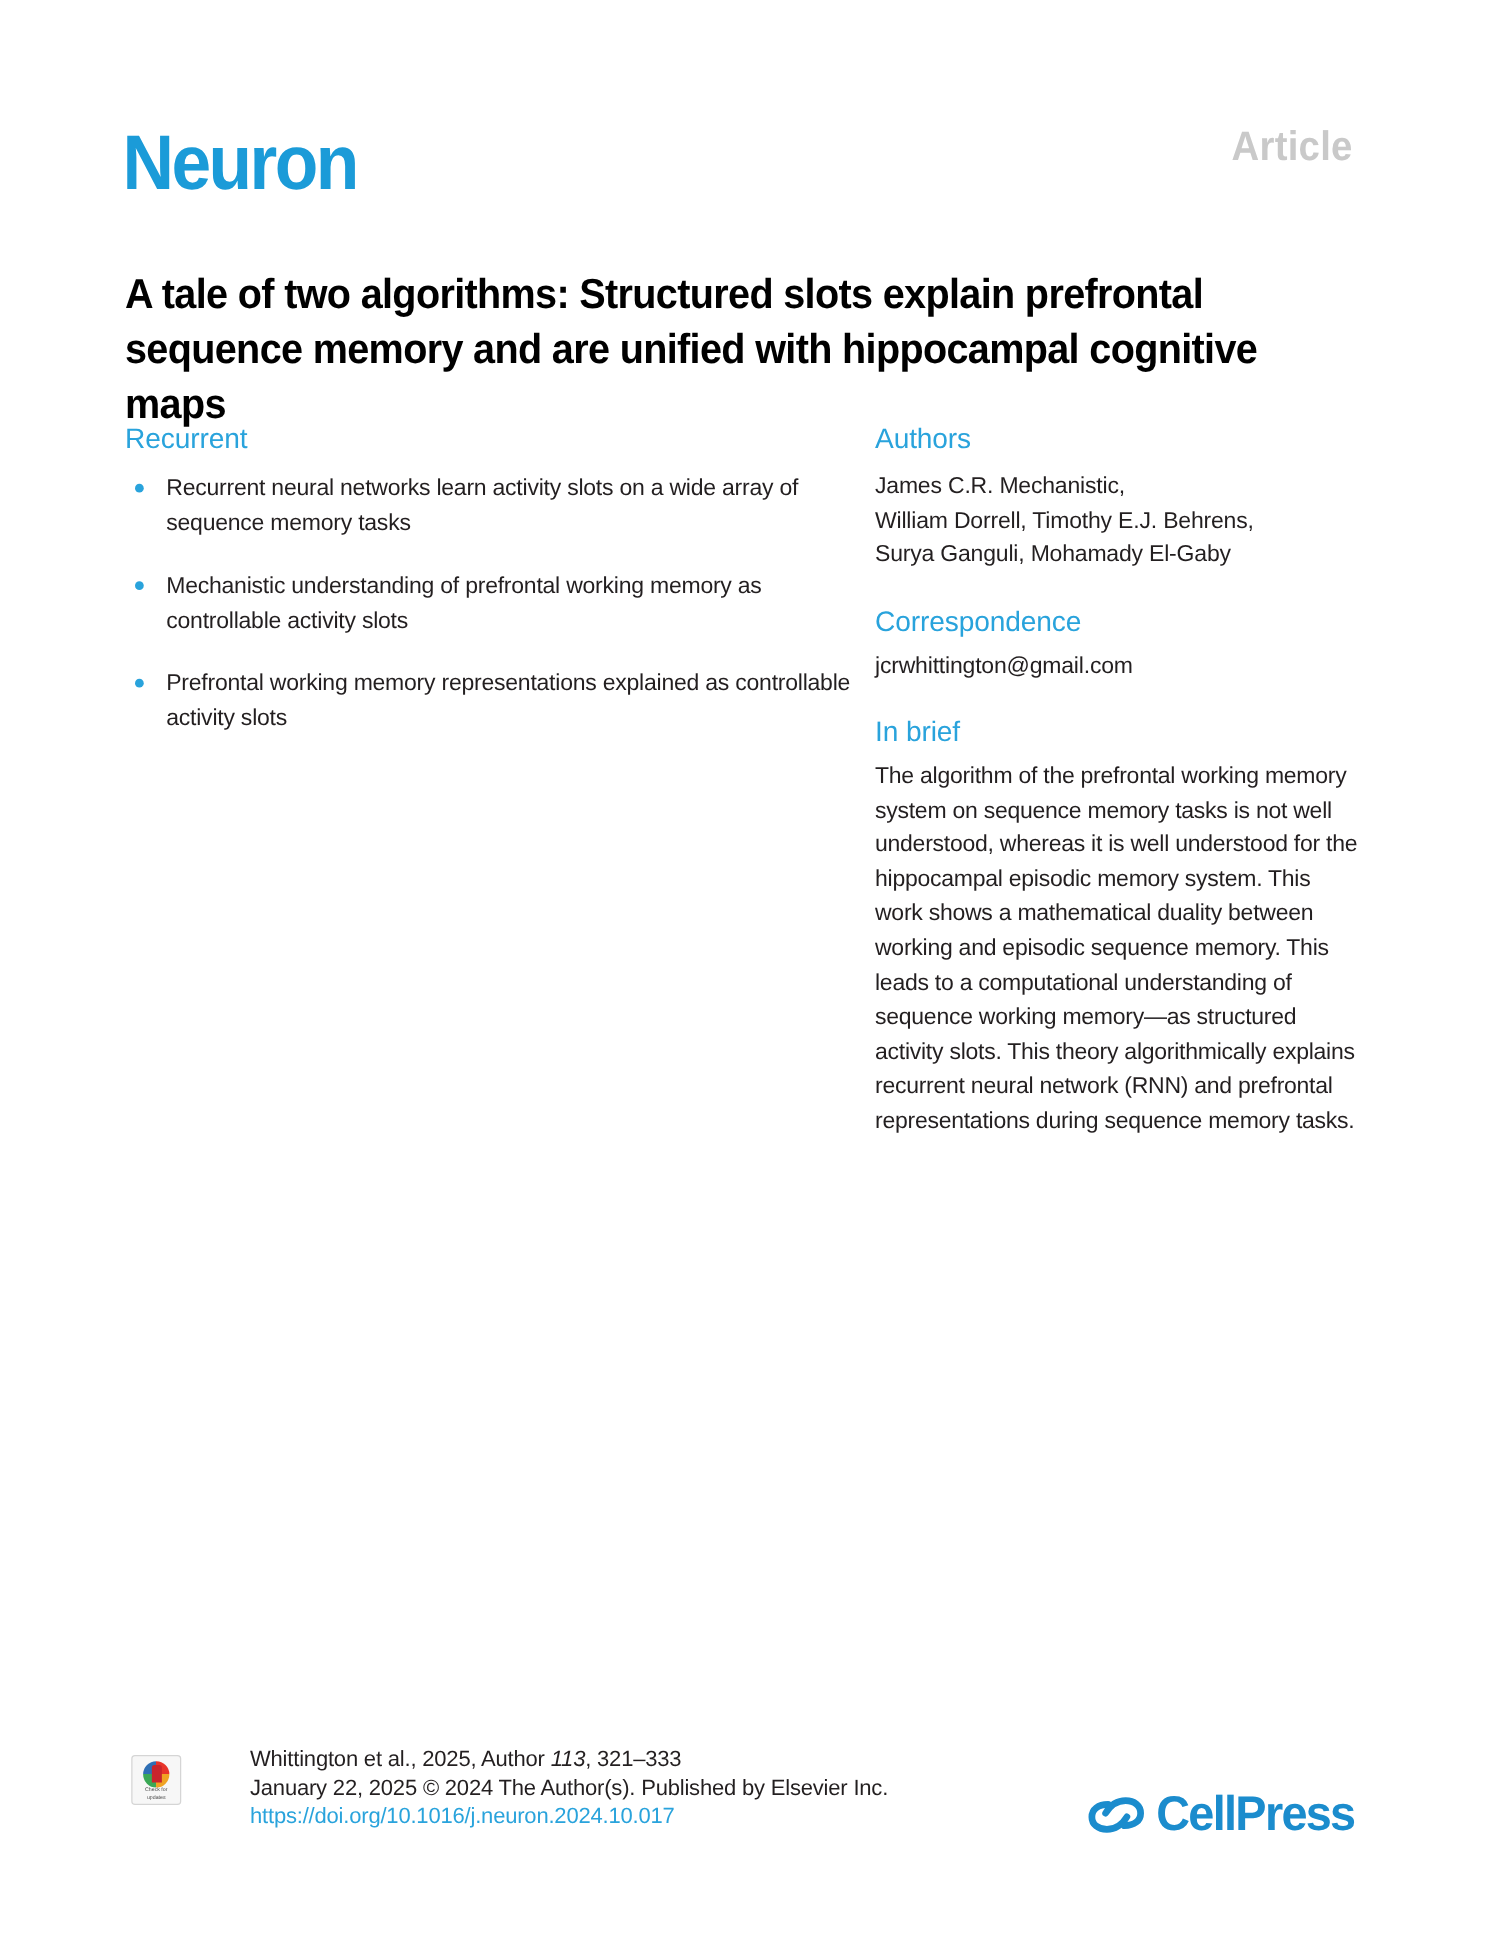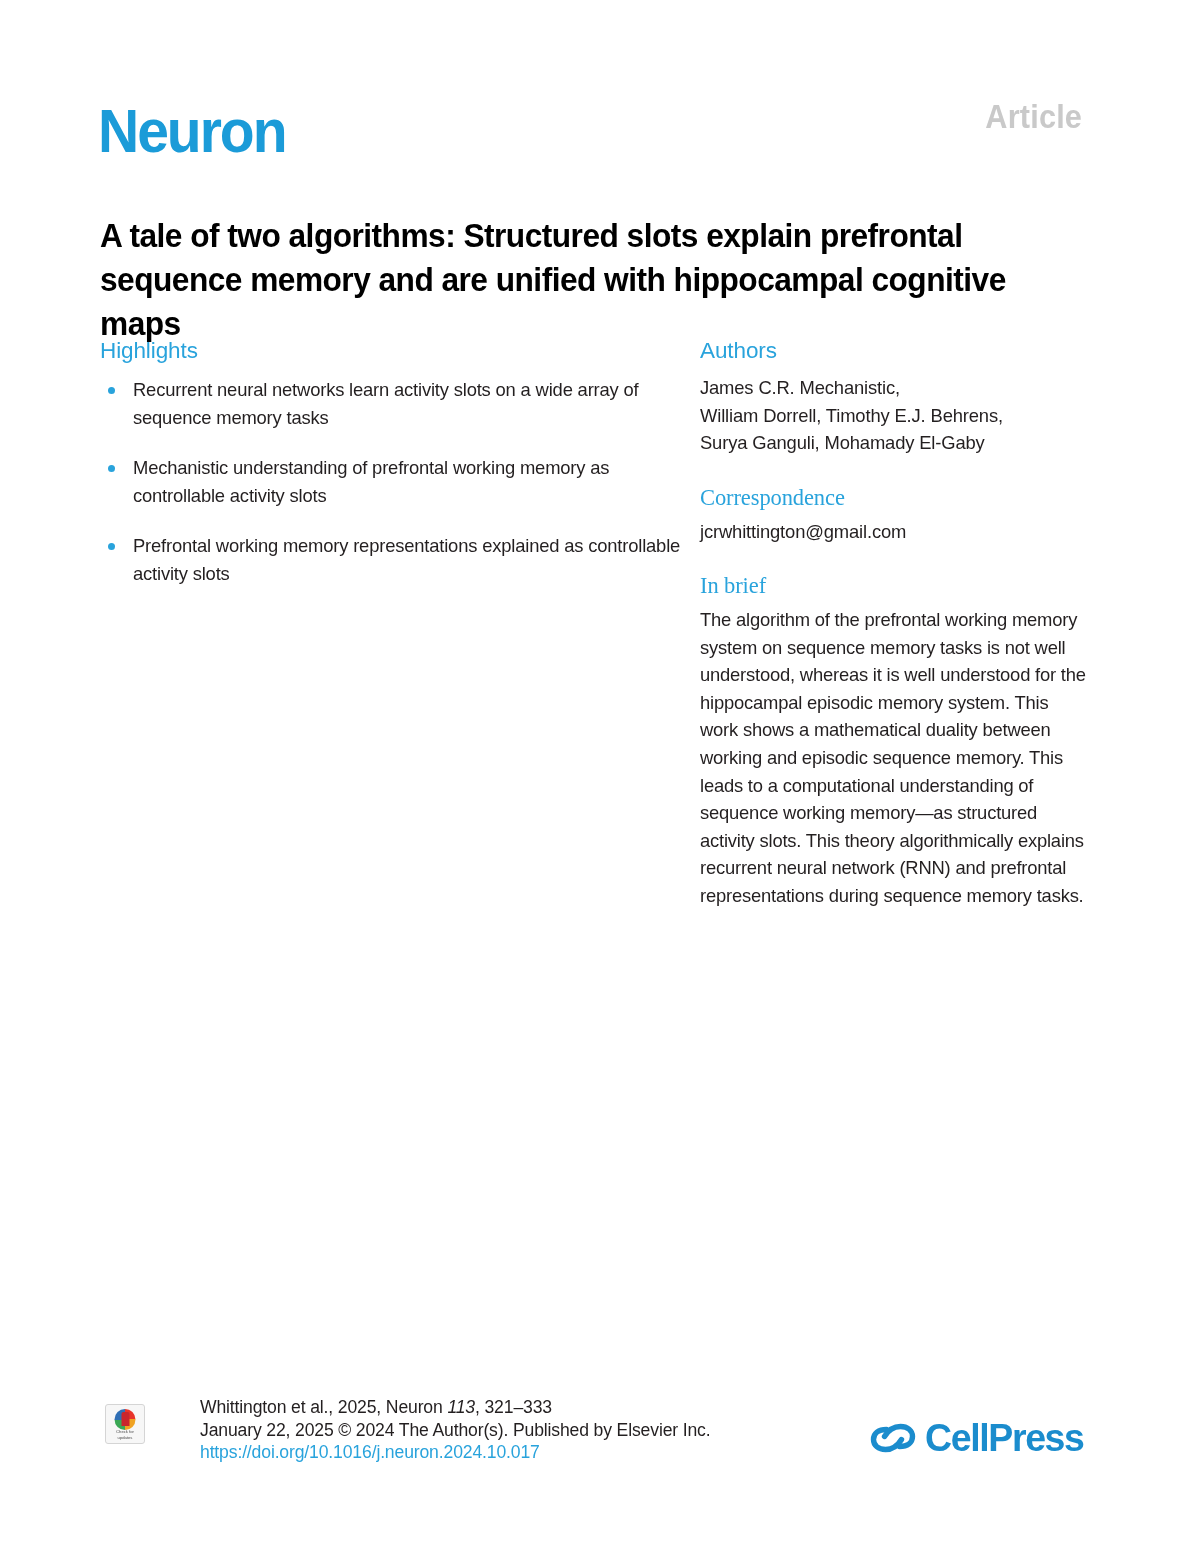--- a/index.html
+++ b/index.html
@@ -81,21 +81,21 @@
   .col-right { width: 390px; flex: none; }
 
   .sec-head {
     color: #29a3dc;
     font-size: 22.5px;
     line-height: 26px;
     font-weight: normal;
     margin: 0 0 12px 0;
     letter-spacing: -0.1px;
   }
-  .sec-head.tight { margin-bottom: 7px; font-family: Liberation Serif, serif; }
+  .sec-head.tight { margin-bottom: 7px; }
   .sec-head.authors-head { margin-bottom: 10px; }
 
   
   ul.highlights {
     list-style: none;
     margin: 0;
     padding: 0;
   }
   ul.highlights li {
     position: relative;
@@ -204,21 +204,21 @@
     color: #231f20;
     letter-spacing: -0.15px;
   }
   .cite-block .vol { font-style: italic; }
   .cite-doi { color: #29a3dc; }
 
   
   .cellpress {
     position: absolute;
     right: 0;
-    top: 22px;
+    top: 36px;
     display: flex;
     align-items: center;
     gap: 9px;
   }
   .cellpress .cp-mark { display: block; }
   .cellpress .cp-word {
     font-weight: bold;
     font-size: 39px;
     line-height: 39px;
     color: #1b8ccd;
@@ -235,21 +235,21 @@
   <div class="masthead">
     <div class="journal-logo">Neuron</div>
     <div class="article-type">Article</div>
   </div>
 
   <h1 class="article-title">A tale of two algorithms: Structured slots explain prefrontal sequence memory and are unified with hippocampal cognitive maps</h1>
 
   <div class="columns">
 
     <div class="col-left">
-      <div class="sec-head">Highlights</div>
+      <div class="sec-head">Recurrent</div>
       <ul class="highlights">
         <li>
           <span class="dot"></span>
           <span>Recurrent neural networks learn activity slots on a wide array of sequence memory tasks</span>
         </li>
         <li>
           <span class="dot"></span>
           <span>Mechanistic understanding of prefrontal working memory as controllable activity slots</span>
         </li>
         <li>
@@ -280,21 +280,21 @@
   </div>
 
   <div class="footer">
 
     <div class="crossmark">
       <span class="cm-disc"></span>
       <span class="cm-text"><span>Check for</span><br><span>updates</span></span>
     </div>
 
     <div class="cite-block">
-      <div><span>Whittington et al., 2025, Neuron </span><span class="vol">113</span><span>, 321–333</span></div>
+      <div><span>Whittington et al., 2025, Author </span><span class="vol">113</span><span>, 321–333</span></div>
       <div>January 22, 2025 © 2024 The Author(s). Published by Elsevier Inc.</div>
       <div class="cite-doi">https://doi.org/10.1016/j.neuron.2024.10.017</div>
     </div>
 
     <div class="cellpress">
       <svg class="cp-mark" width="46" height="36" viewBox="0 0 46 36">
         <g fill="none" stroke="#1b8ccd" stroke-width="5.4" stroke-linecap="round">
           <path d="M16.5 9.5 C8.5 9.5 3.5 13.5 3.5 19.5 C3.5 25.5 8.5 29.5 15.5 29.5 C23.5 29.5 28.5 24.5 31.5 19.5"></path>
           <path d="M29.5 26.5 C37.5 26.5 42.5 22.5 42.5 16.5 C42.5 10.5 37.5 6.5 30.5 6.5 C22.5 6.5 17.5 11.5 14.5 16.5"></path>
         </g>

